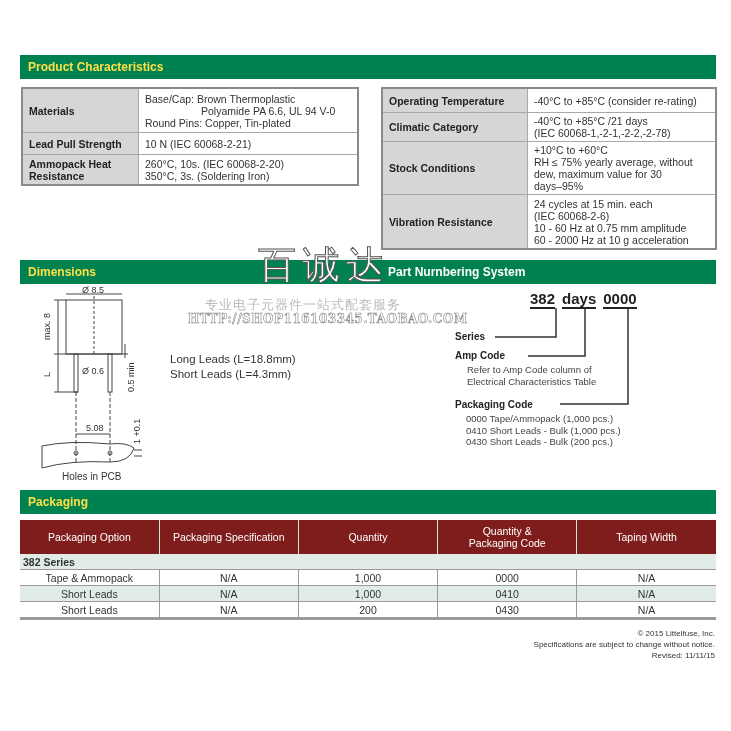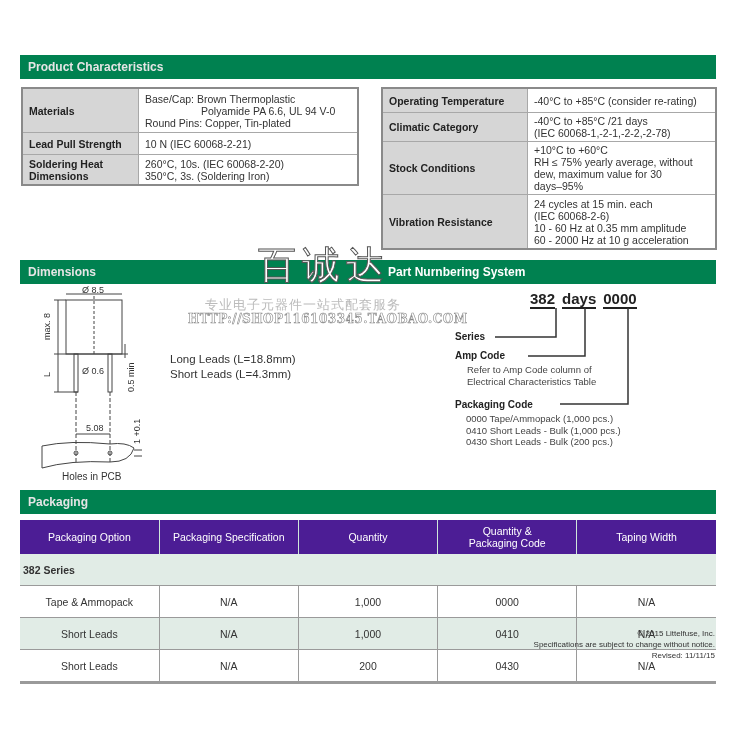--- a/index.html
+++ b/index.html
@@ -1,32 +1,32 @@
 <!DOCTYPE html>
 <html><head>
 <meta charset="utf-8">
 <style>
   html, body { margin:0; padding:0; background:#ffffff; }
   body { width:731px; height:731px; position:relative; overflow:hidden; font-family:"Liberation Sans", sans-serif; color:#222; }
-  .bar { position:absolute; left:20px; width:696px; background:#008150; color:#e5e5e5; font-weight:bold; font-size:12px; box-sizing:border-box; padding-left:8px; display:flex; align-items:center; }
+  .bar { position:absolute; left:20px; width:696px; background:#008150; color:#fde047; font-weight:bold; font-size:12px; box-sizing:border-box; padding-left:8px; display:flex; align-items:center; }
   table { border-collapse:collapse; font-size:10.5px; }
   .spec { position:absolute; }
   .spec td { border:1px solid #a8a8a8; vertical-align:middle; padding:2px 6px; line-height:12px; }
   .spec td.lbl { background:#d6d6d6; font-weight:bold; font-size:10.5px; }
   .spec td.val { background:#fff; color:#333; }
   .spec { outline:2px solid #8a8a8a; outline-offset:-1px; }
   .dim-text { position:absolute; left:170px; top:352px; font-size:11.5px; line-height:15px; color:#333; }
   .pn-code { position:absolute; left:530px; top:290px; font-weight:bold; font-size:15px; color:#222; }
   .pn-code span { border-bottom:2px solid #222; margin-right:7px; }
   .pn-lbl { position:absolute; font-weight:bold; font-size:10px; color:#222; }
   .pn-desc { position:absolute; font-size:9.5px; line-height:11.5px; color:#444; }
   .pack { position:absolute; left:20px; top:520px; width:696px; font-size:10.5px; }
-  .pack th { background:#4c1d95; color:#fff; font-weight:normal; border-left:1px solid #cfe6da; height:32px; line-height:12px; }
+  .pack th { background:#7f1d1d; color:#fff; font-weight:normal; border-left:1px solid #cfe6da; height:32px; line-height:12px; }
   .pack th:first-child { border-left:none; }
-  .pack td { text-align:center; height:15px; padding:8px; border-left:1px solid #9a9a9a; border-top:1px solid #9a9a9a; color:#333; }
+  .pack td { text-align:center; height:15px; padding:0; border-left:1px solid #9a9a9a; border-top:1px solid #9a9a9a; color:#333; }
   .pack td:first-child { border-left:none; }
   .pack tr.series td { background:#e1ece6; text-align:left; font-weight:bold; padding-left:3px; border-top:none; }
   .pack tr.alt td { background:#e1ece6; }
   .pack tbody tr:last-child td { border-bottom:3px solid #9a9a9a; }
   .footer { position:absolute; right:16px; top:628px; text-align:right; font-size:8px; line-height:11px; color:#333; }
   .wm1 { position:absolute; left:258px; top:240px; font-size:38px; color:#fff; -webkit-text-stroke:1px #555; letter-spacing:6px; font-family:"DejaVu Serif", serif; }
   .wm2 { position:absolute; left:205px; top:296px; font-size:13px; color:#bbb; letter-spacing:1px; }
   .wm3 { position:absolute; left:188px; top:312px; font-size:12px; color:#fff; -webkit-text-stroke:0.6px #888; font-family:"DejaVu Serif", serif; letter-spacing:0.5px; font-weight:bold; }
 </style>
 </head>
@@ -46,21 +46,21 @@
           <div>Round Pins: Copper, Tin-plated</div>
         </td>
       </tr>
   <tr style="height:22px">
         <td class="lbl">Lead Pull Strength</td>
         <td class="val">
           <div>10 N (IEC 60068-2-21)</div>
         </td>
       </tr>
   <tr style="height:30px">
-        <td class="lbl">Soldering Heat Dimensions</td>
+        <td class="lbl">Ammopack Heat Resistance</td>
         <td class="val">
           <div>260°C, 10s. (IEC  60068-2-20)</div>
           <div>350°C, 3s. (Soldering Iron)</div>
         </td>
       </tr>
 </tbody>
   </table>
 
 <table class="spec" style="left:382px;top:88px;width:334px;">
   <tbody>
@@ -84,21 +84,21 @@
           <div>RH ≤ 75% yearly average, without</div>
           <div>dew, maximum value for 30</div>
           <div>days–95%</div>
         </td>
       </tr>
   <tr style="height:54px">
         <td class="lbl">Vibration Resistance</td>
         <td class="val">
           <div>24 cycles at 15 min. each</div>
           <div>(IEC 60068-2-6)</div>
-          <div>10 - 60 Hz at 0.35 mm amplitude</div>
+          <div>10 - 60 Hz at 0.75 mm amplitude</div>
           <div>60 - 2000 Hz at 10 g acceleration</div>
         </td>
       </tr>
 </tbody>
   </table>
 
 <div class="bar" style="top:260px;height:24px;width:696px;">
     <span>Dimensions</span>
   </div>
 <div style="position:absolute;left:388px;top:265px;color:#fff;font-weight:bold;font-size:12px;">Part Nurnbering System</div>

